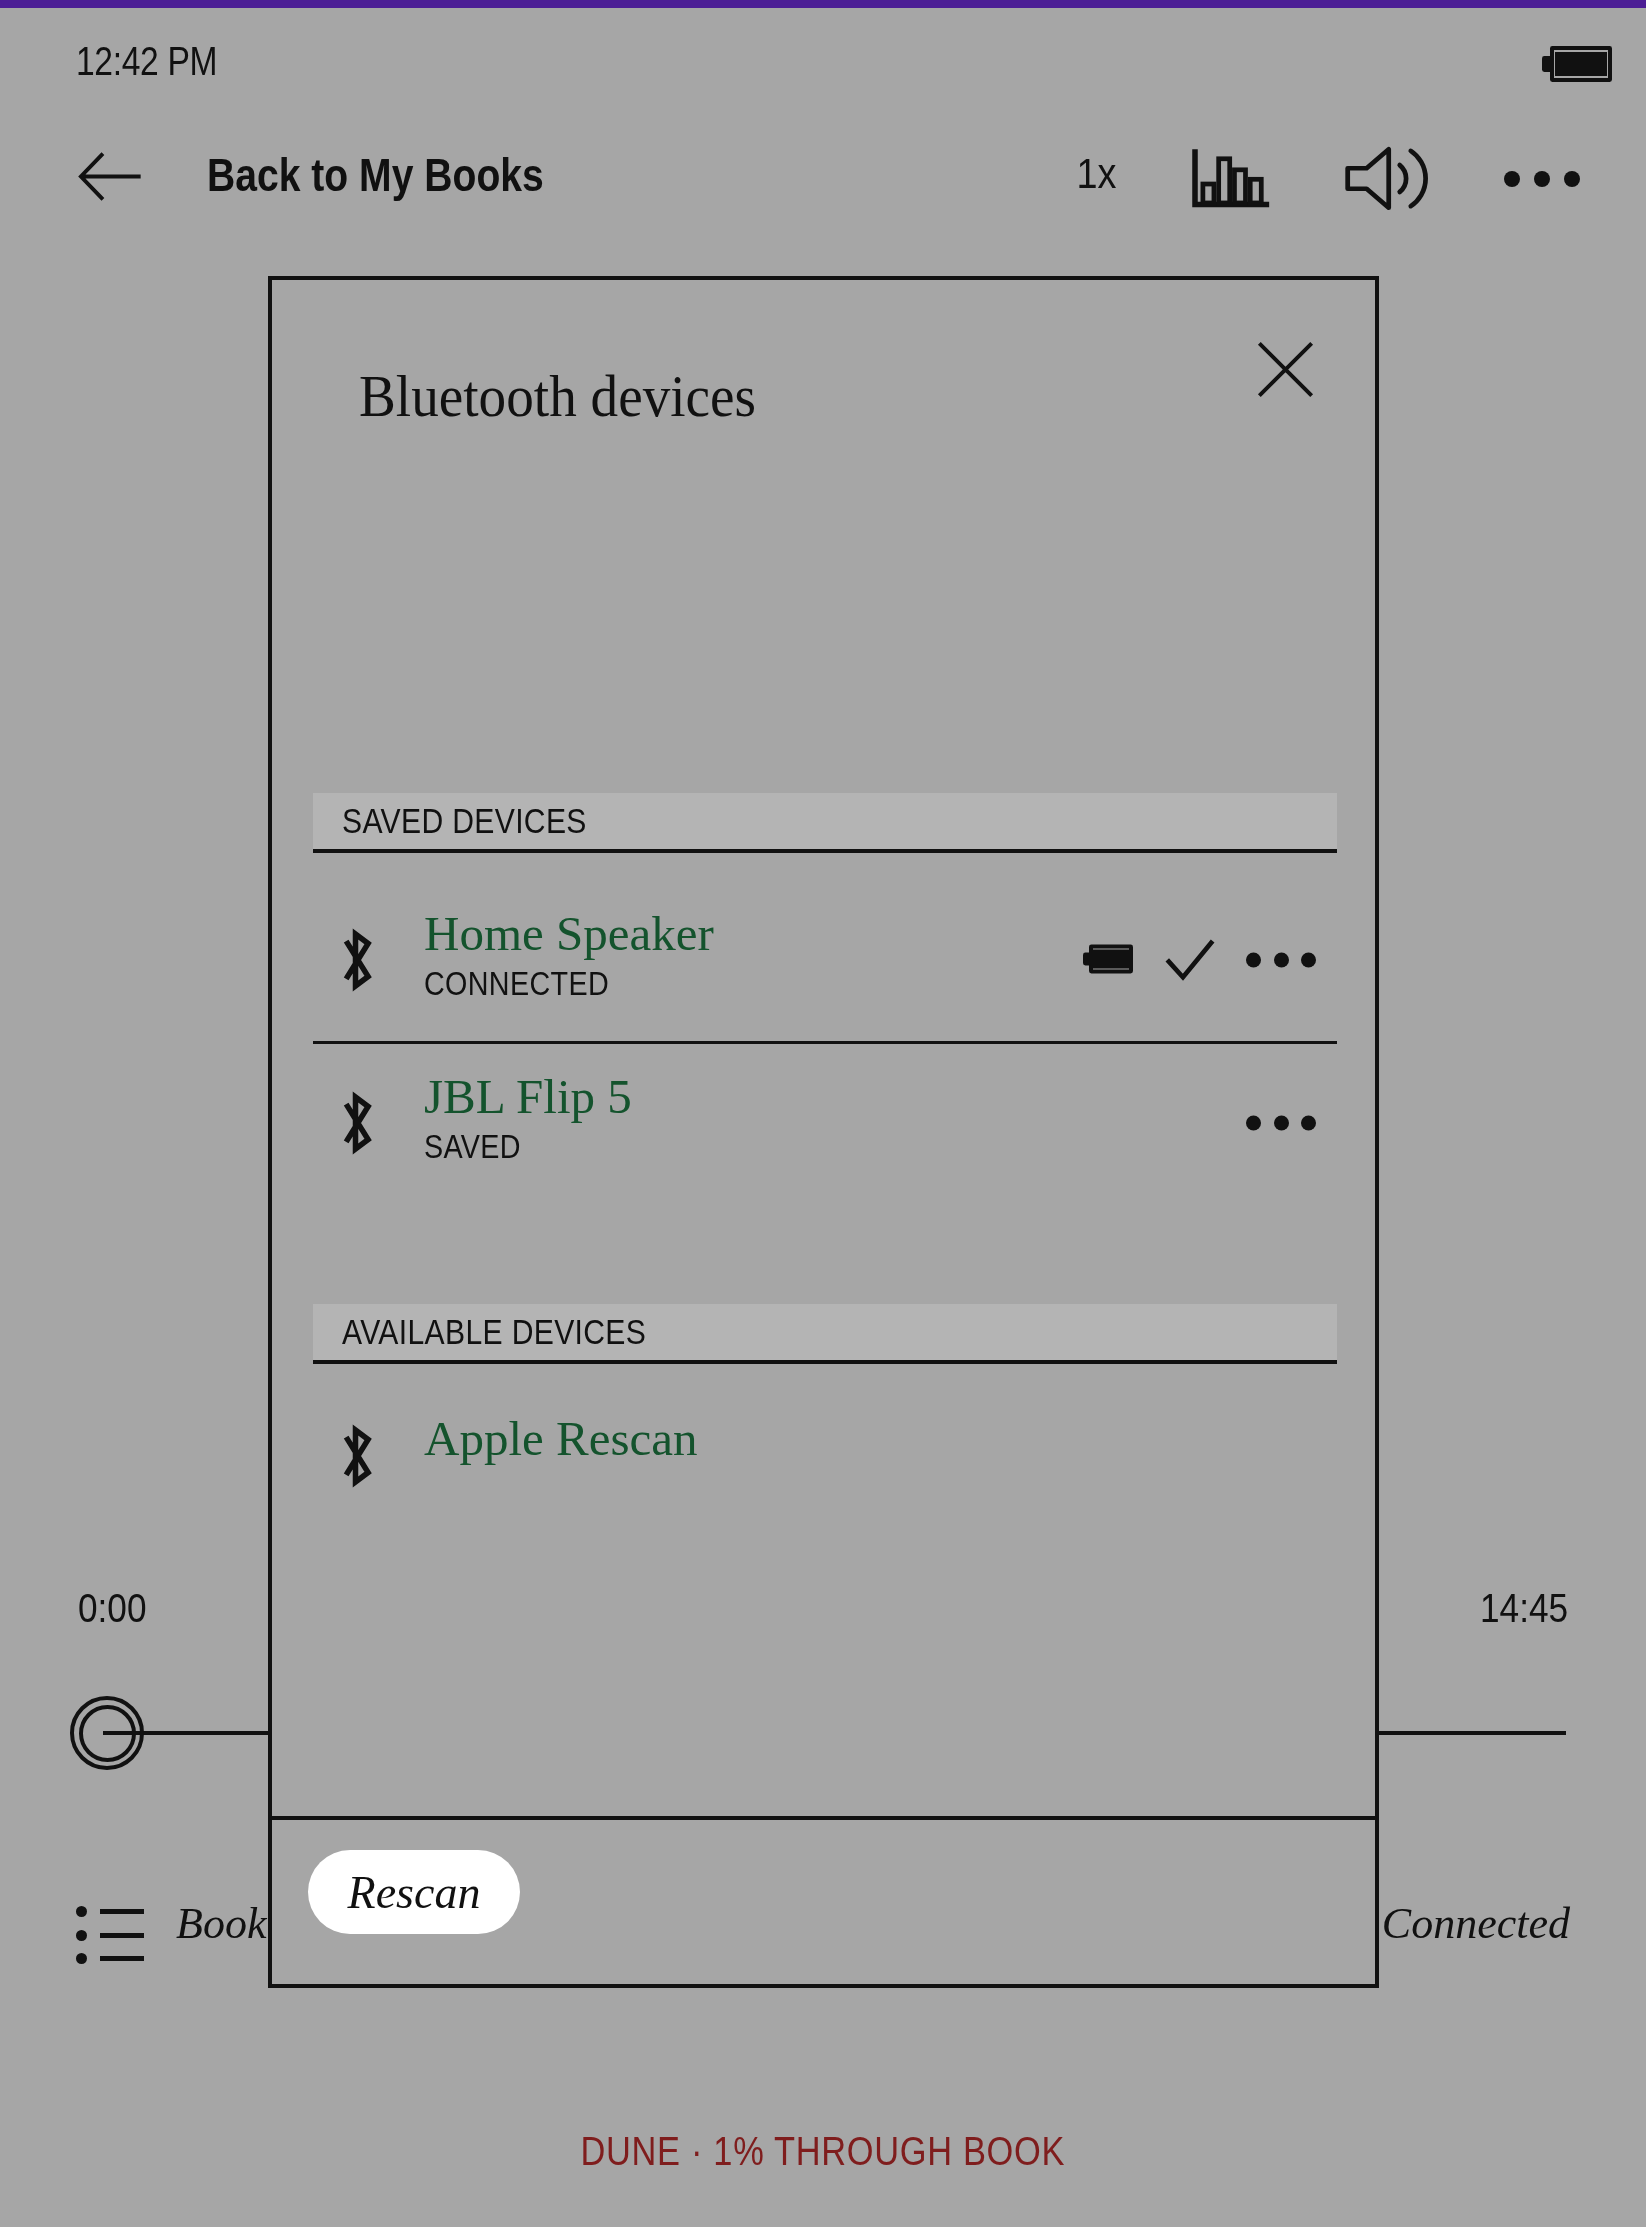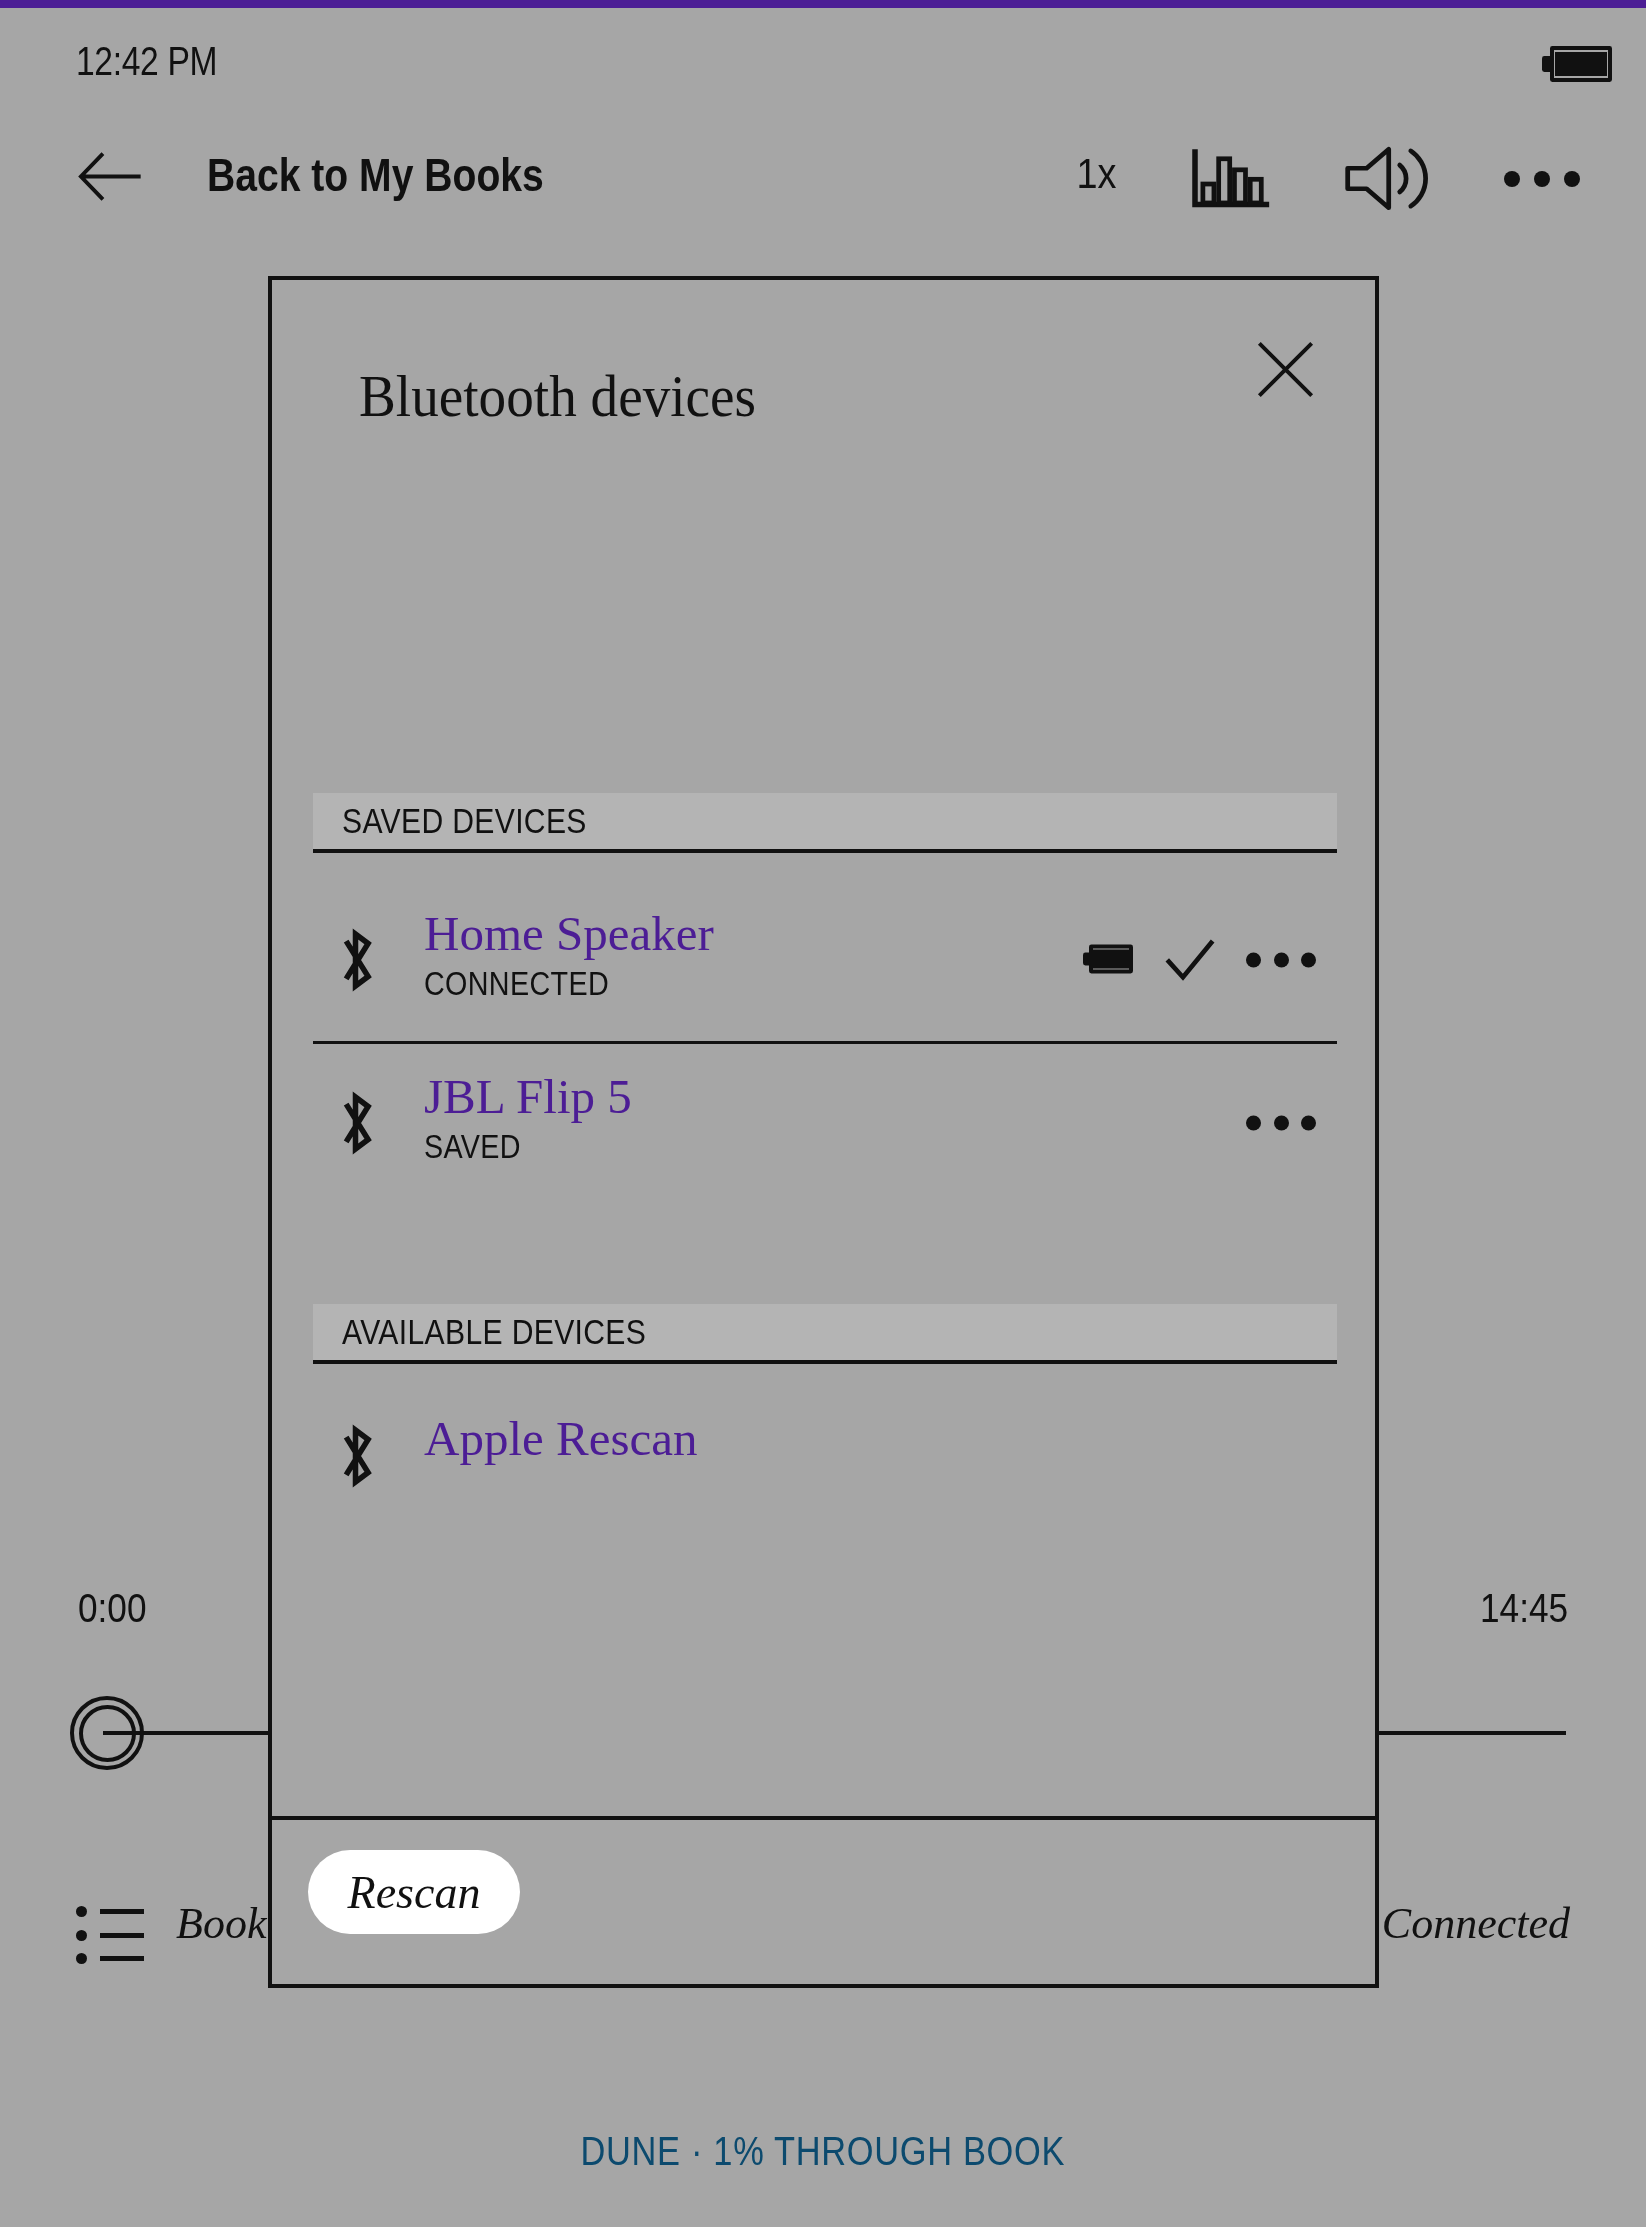--- a/index.html
+++ b/index.html
@@ -205,21 +205,21 @@
     white-space: nowrap;
   }
 
   #footer-note {
     position: absolute;
     left: 0;
     top: 2121px;
     width: 1646px;
     text-align: center;
     font-size: 40px;
-    color: #0c4a6e;
+    color: #7f1d1d;
     letter-spacing: 0.8px;
   }
   #footer-note span {
     display: inline-block;
     transform: scaleX(0.86);
   }
 
   
   #dialog {
     position: absolute;
@@ -290,21 +290,21 @@
     width: 41px;
     height: 71px;
   }
   .device-text {
     position: absolute;
     left: 111px;
   }
   .device-name {
     font-family: "Liberation Serif", serif;
     font-size: 49px;
-    color: #4c1d95;
+    color: #14532d;
     line-height: 57px;
     white-space: nowrap;
   }
   .device-status {
     font-size: 33px;
     color: #111;
     letter-spacing: 0.4px;
     line-height: 43px;
     transform: scaleX(0.87);
     transform-origin: left top;

